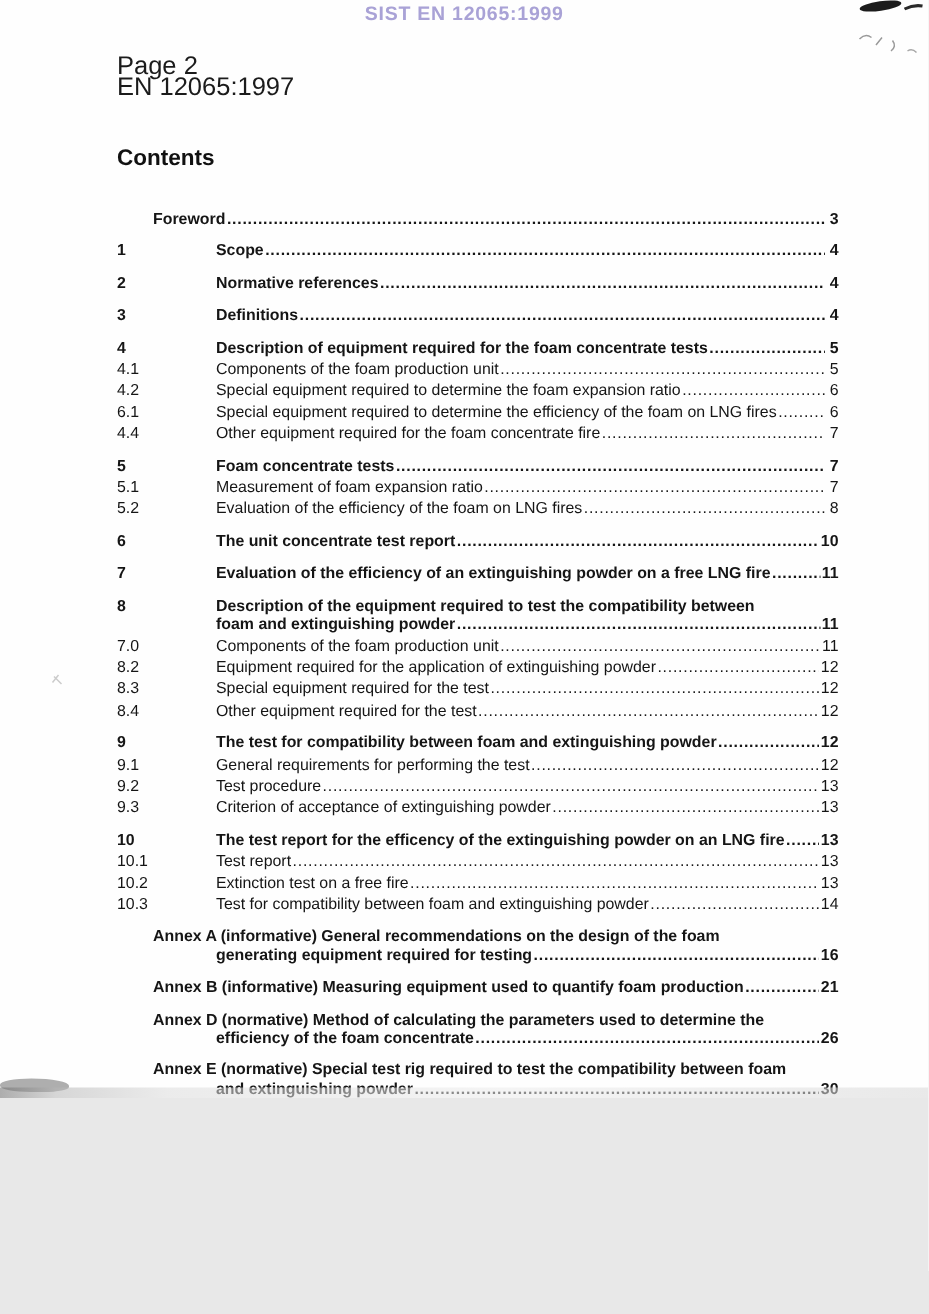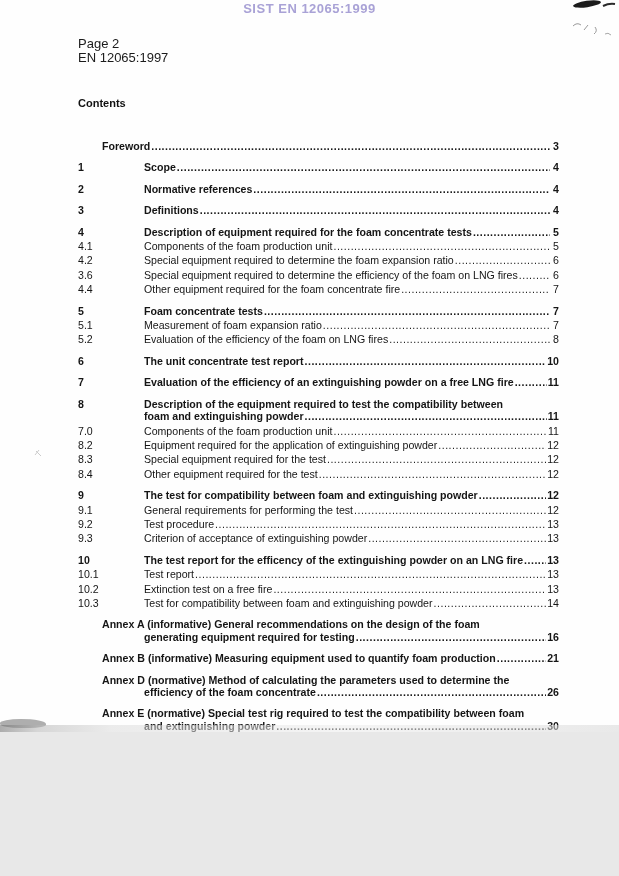--- a/index.html
+++ b/index.html
@@ -17,25 +17,25 @@
     color:#161616;
   }
   .watermark{
     position:absolute;top:1px;left:0;right:0;
     text-align:center;
     font-size:13px;font-weight:bold;letter-spacing:.5px;
     color:#a9a2d6;
   }
   .doc-header{
     position:absolute;top:37px;left:78px;
-    font-size:13px;line-height:14px;color:#1b1b1b;
+    font-size:17px;line-height:14px;color:#1b1b1b;
   }
   .contents-heading{
     position:absolute;top:97px;left:78px;
-    font-size:11px;font-weight:bold;color:#111;
+    font-size:15px;font-weight:bold;color:#111;
   }
   .toc{
     position:absolute;top:131px;left:78px;width:481px;
     font-size:10.6px;line-height:12.4px;color:#151515;
   }
   .toc-row{margin-top:2px;}
   .toc-row.m-section{margin-top:9px;}
   .toc-row.bold{font-weight:bold;}
   .toc-line{display:flex;align-items:baseline;}
   .toc-line.indent{padding-left:42px;}
@@ -139,21 +139,21 @@
       <div class="toc-row m-sub">
         <div class="toc-line">
           <span class="num-cell">4.2</span>
           <span class="toc-title">Special equipment required to determine the foam expansion ratio</span>
           <span class="leader"></span>
           <span class="toc-page">6</span>
         </div>
       </div>
       <div class="toc-row m-sub">
         <div class="toc-line">
-          <span class="num-cell">3.6</span>
+          <span class="num-cell">6.1</span>
           <span class="toc-title">Special equipment required to determine the efficiency of the foam on LNG fires</span>
           <span class="leader"></span>
           <span class="toc-page">6</span>
         </div>
       </div>
       <div class="toc-row m-sub">
         <div class="toc-line">
           <span class="num-cell">4.4</span>
           <span class="toc-title">Other equipment required for the foam concentrate fire</span>
           <span class="leader"></span>

